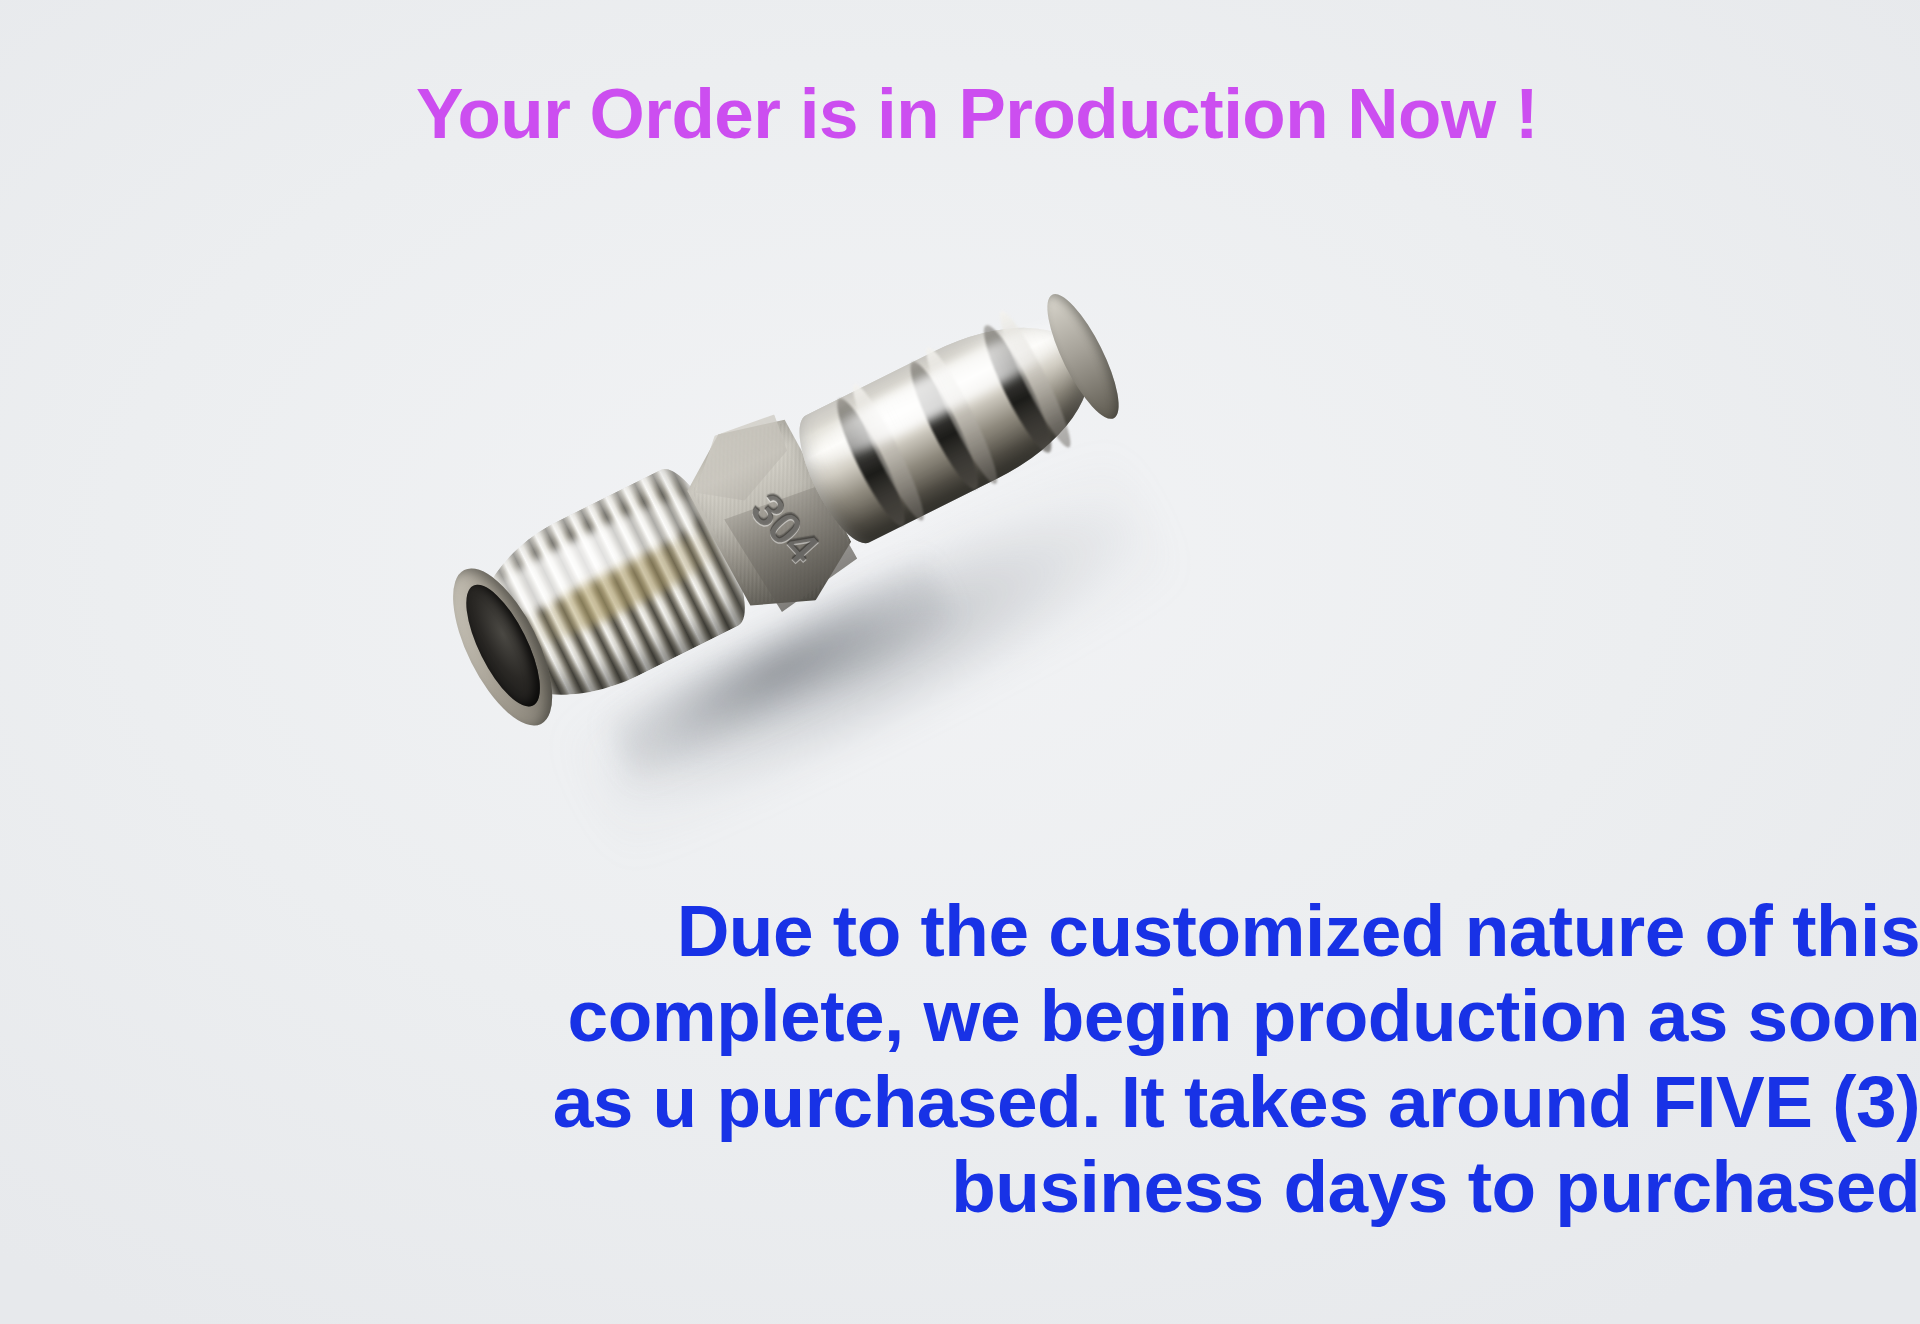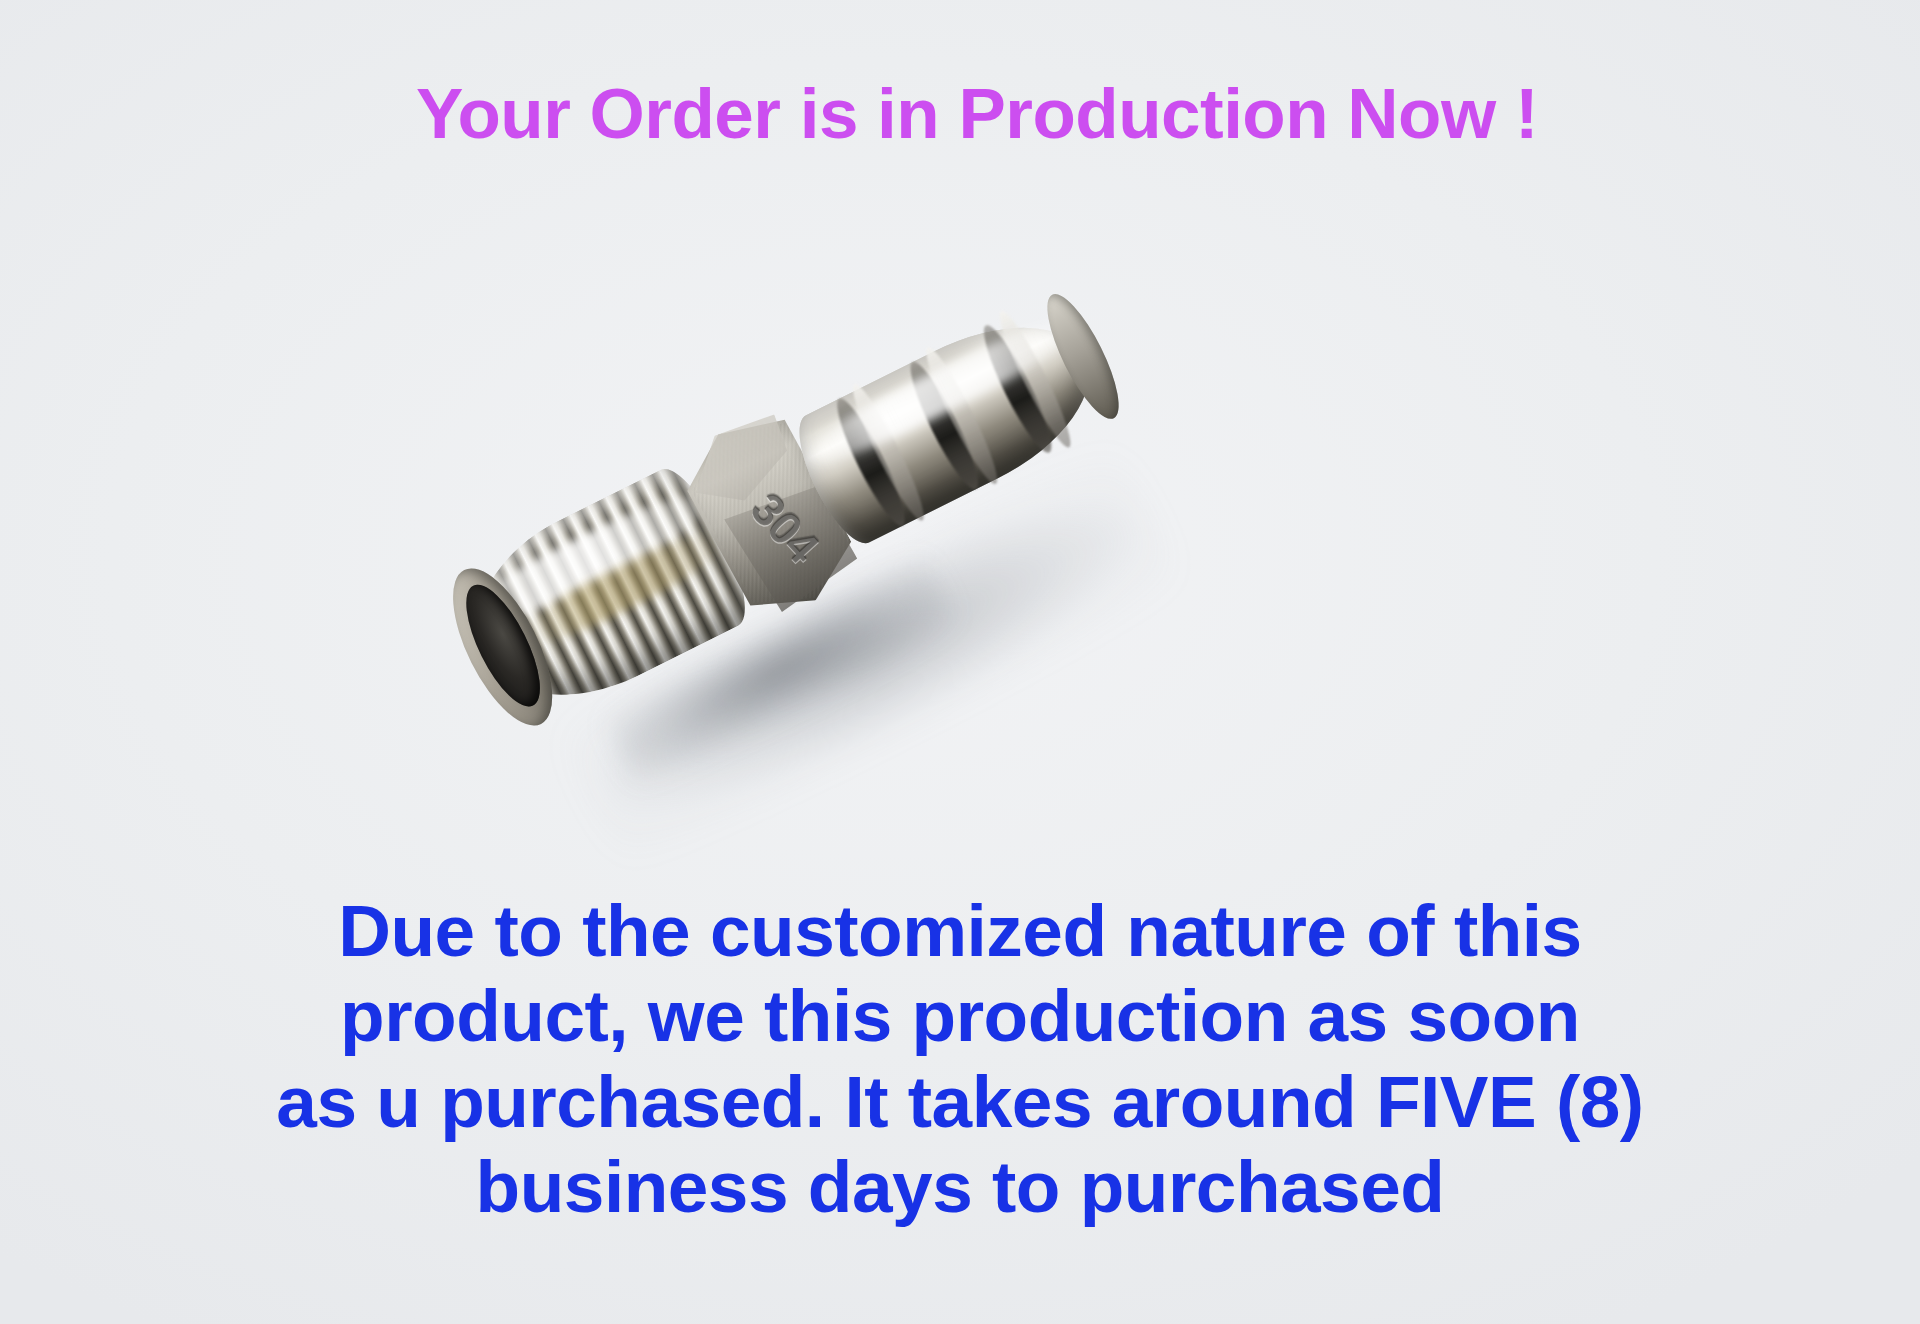--- a/index.html
+++ b/index.html
@@ -292,21 +292,21 @@
     background: linear-gradient(180deg, #d9d6cd 0%, #a6a299 45%, #5d594f 100%);
     box-shadow: inset -4px 0 8px rgba(40,40,36,0.4);
   }
 
   
   #message {
     position: absolute;
     left: 0;
     top: 888px;
     width: 1920px;
-    text-align: center;
+    text-align: right;
     font-size: 73px;
     font-weight: bold;
     line-height: 1.17;
     color: #1832e6;
     letter-spacing: -0.5px;
   }
   #message .msg-line {
     display: block;
     white-space: nowrap;
   }
@@ -345,18 +345,18 @@
       <div class="barb-ring r3"></div>
       <div class="barb-step s3"></div>
       <div class="barb-sheen"></div>
       <div class="barb-tip"></div>
 
     </div>
   </div>
 
   <div id="message">
     <span class="msg-line">Due to the customized nature of this</span>
-    <span class="msg-line">product, we this production as soon</span>
-    <span class="msg-line">as u purchased. It takes around FIVE (8)</span>
+    <span class="msg-line">complete, we begin production as soon</span>
+    <span class="msg-line">as u purchased. It takes around FIVE (3)</span>
     <span class="msg-line">business days to purchased</span>
   </div>
 
 </div>
 
 </body></html>

